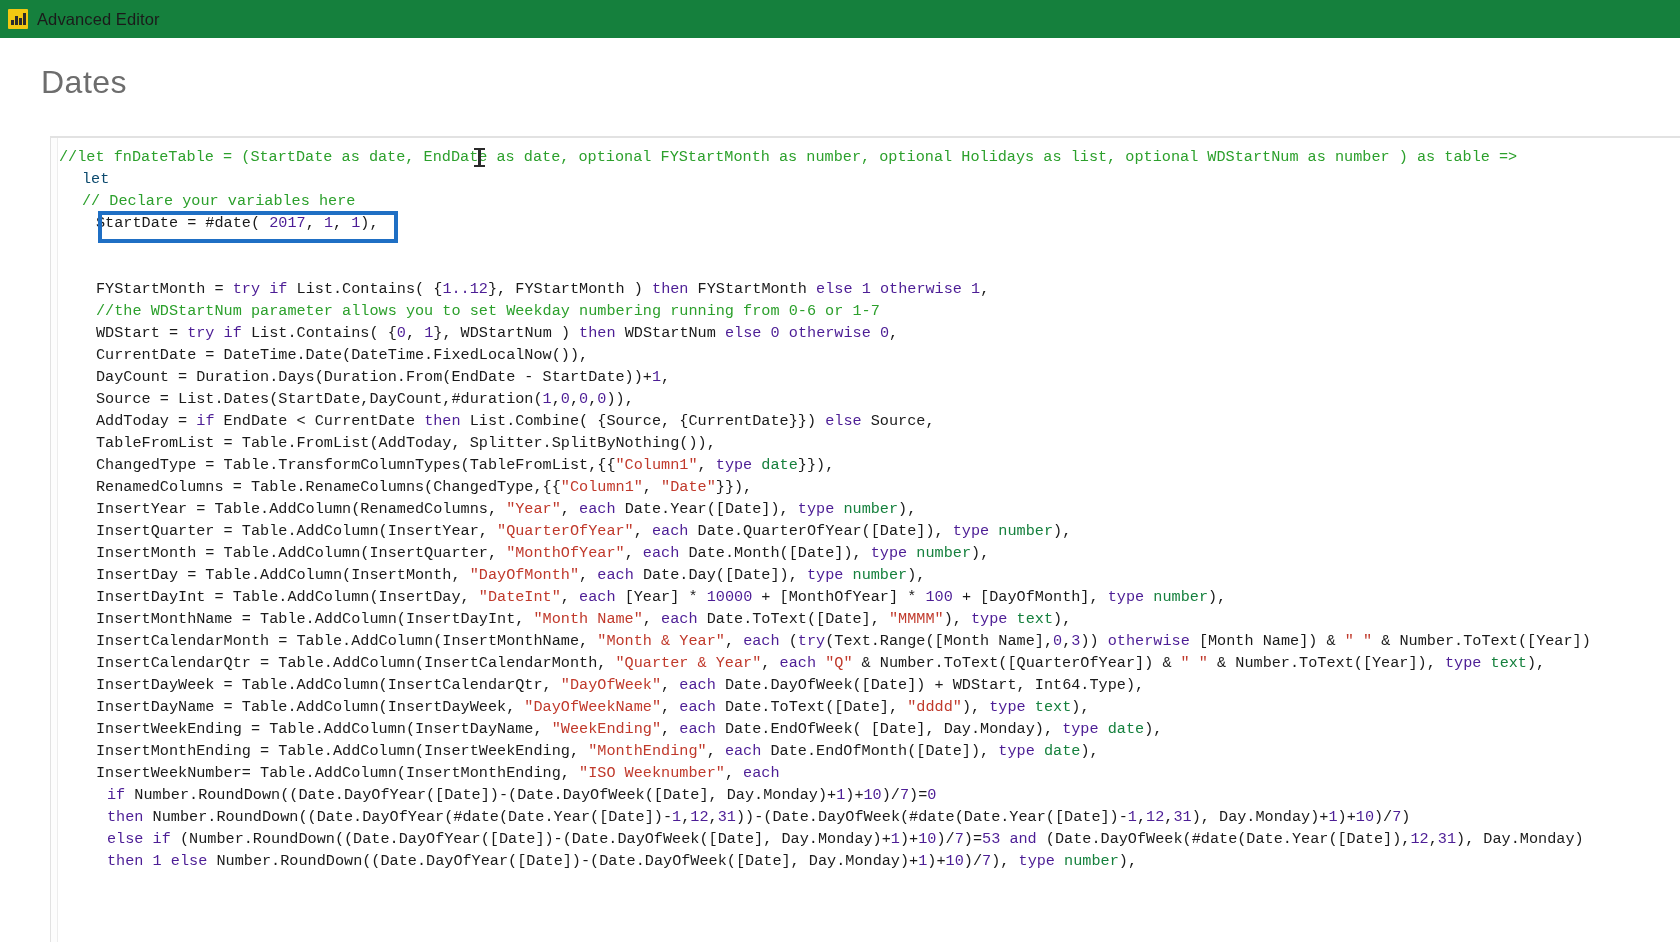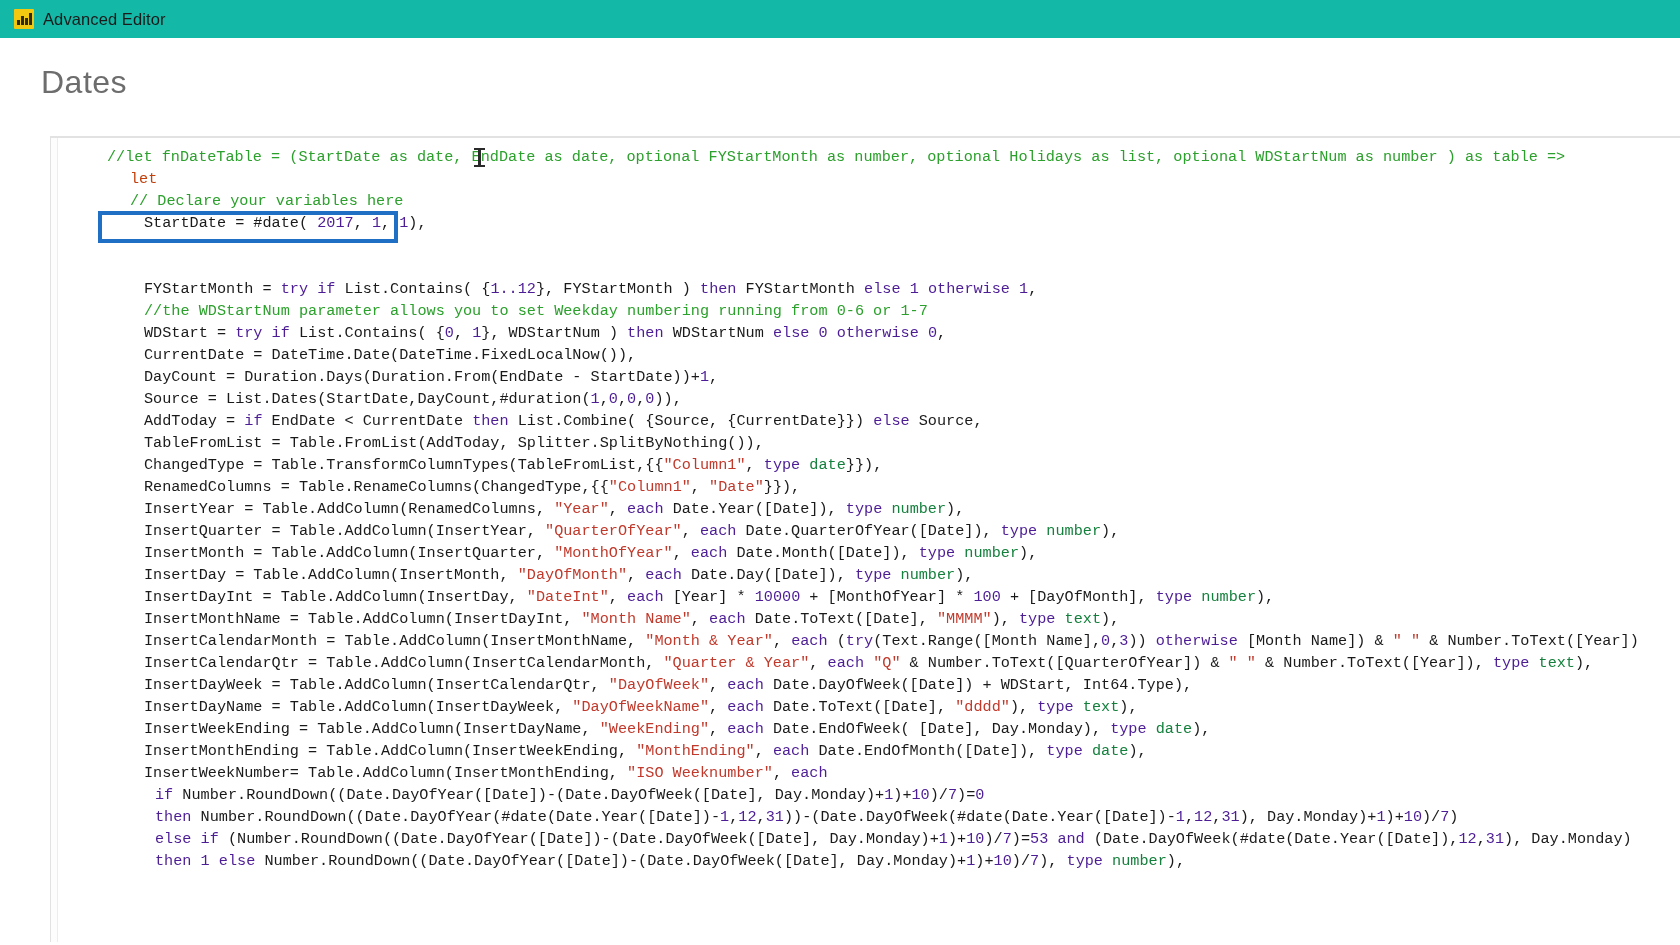--- a/index.html
+++ b/index.html
@@ -14,25 +14,25 @@
     overflow: hidden;
     position: relative;
   }
 
   
   .titlebar {
     position: absolute;
     left: 0; top: 0;
     width: 1680px;
     height: 38px;
-    background: #14b8a6;
+    background: #15803d;
     display: flex;
     align-items: center;
     box-sizing: border-box;
-    padding-left: 14px;
+    padding-left: 8px;
   }
   .titlebar-topborder {
     position: absolute;
     left: 0; top: 0;
     width: 1680px;
     height: 2px;
     background: #e9e9e9;
   }
   .titlebar-edge-left {
     position: absolute;
@@ -103,32 +103,31 @@
     position: absolute;
     left: 8px;
     top: 8px;
     right: 0;
     font-family: "Liberation Mono", "DejaVu Sans Mono", monospace;
     font-size: 15.2px;
     line-height: 22px;
     white-space: pre;
     color: #1a1a1a;
     letter-spacing: 0px;
-    padding-left: 48px;
   }
   .code .ln {
     height: 22px;
     white-space: pre;
   }
   .code .ln.blank { height: 22px; }
 
   
   .cmt  { color: #2ca02c; }           
   .kw   { color: #4c1d95; }           
-  .kw2  { color: #c2410c; }           
+  .kw2  { color: #0c4a6e; }           
   .str  { color: #c0392b; }           
   .num  { color: #4c1d95; }           
   .typ  { color: #15803d; }           
 
   
   .hl-box {
     position: absolute;
     border: 4px solid #1f6fc4;
     box-sizing: border-box;
     pointer-events: none;

